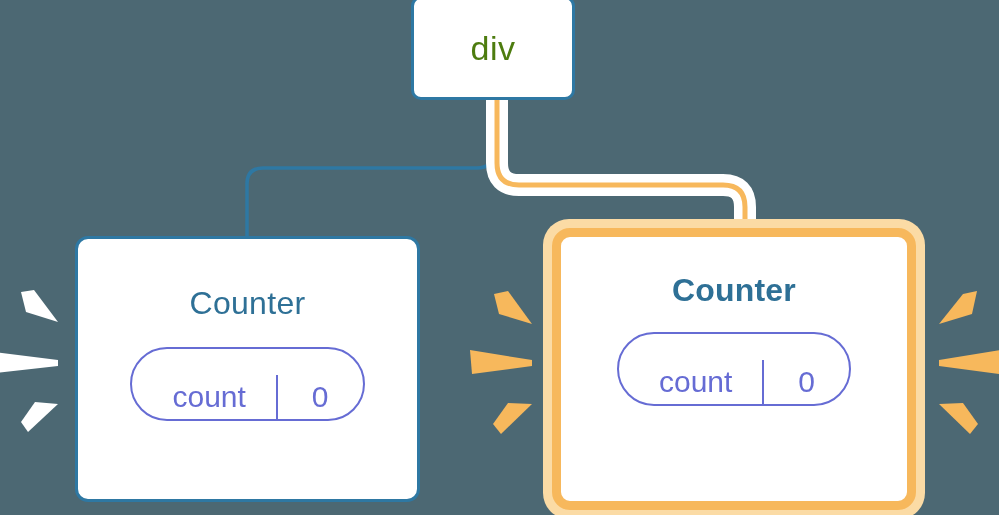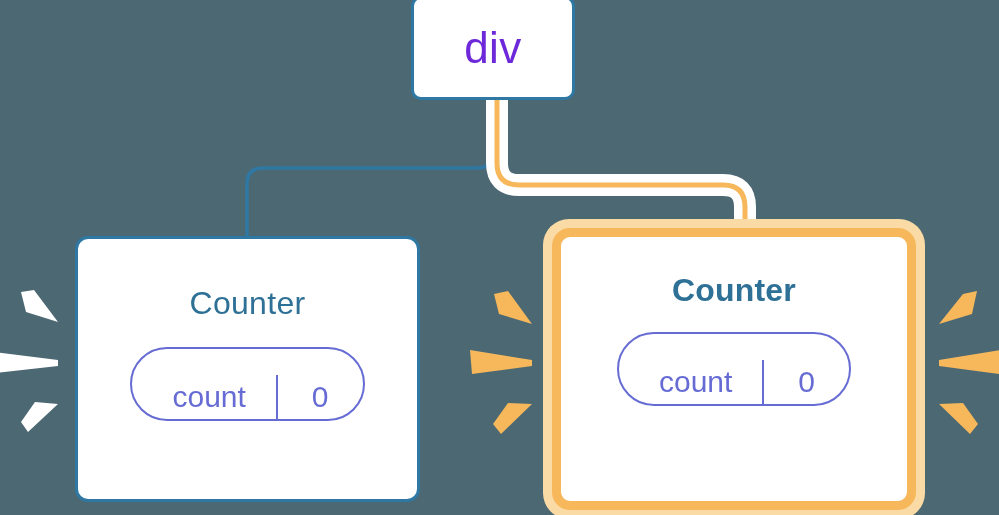--- a/index.html
+++ b/index.html
@@ -39,22 +39,22 @@
     left: 411px;
     top: -4px;
     width: 164px;
     height: 104px;
     border: 3px solid #2e78a3;
     border-radius: 10px;
     justify-content: center;
     z-index: 6;
   }
   .node-div .node-title {
-    font-size: 44px;
-    color: #6d28d9;
+    font-size: 34px;
+    color: #4d7c0f;
     letter-spacing: 0.5px;
     line-height: 1;
   }
 
   .node-counter {
     left: 75px;
     top: 236px;
     width: 345px;
     height: 266px;
     border: 3px solid #2e78a3;

